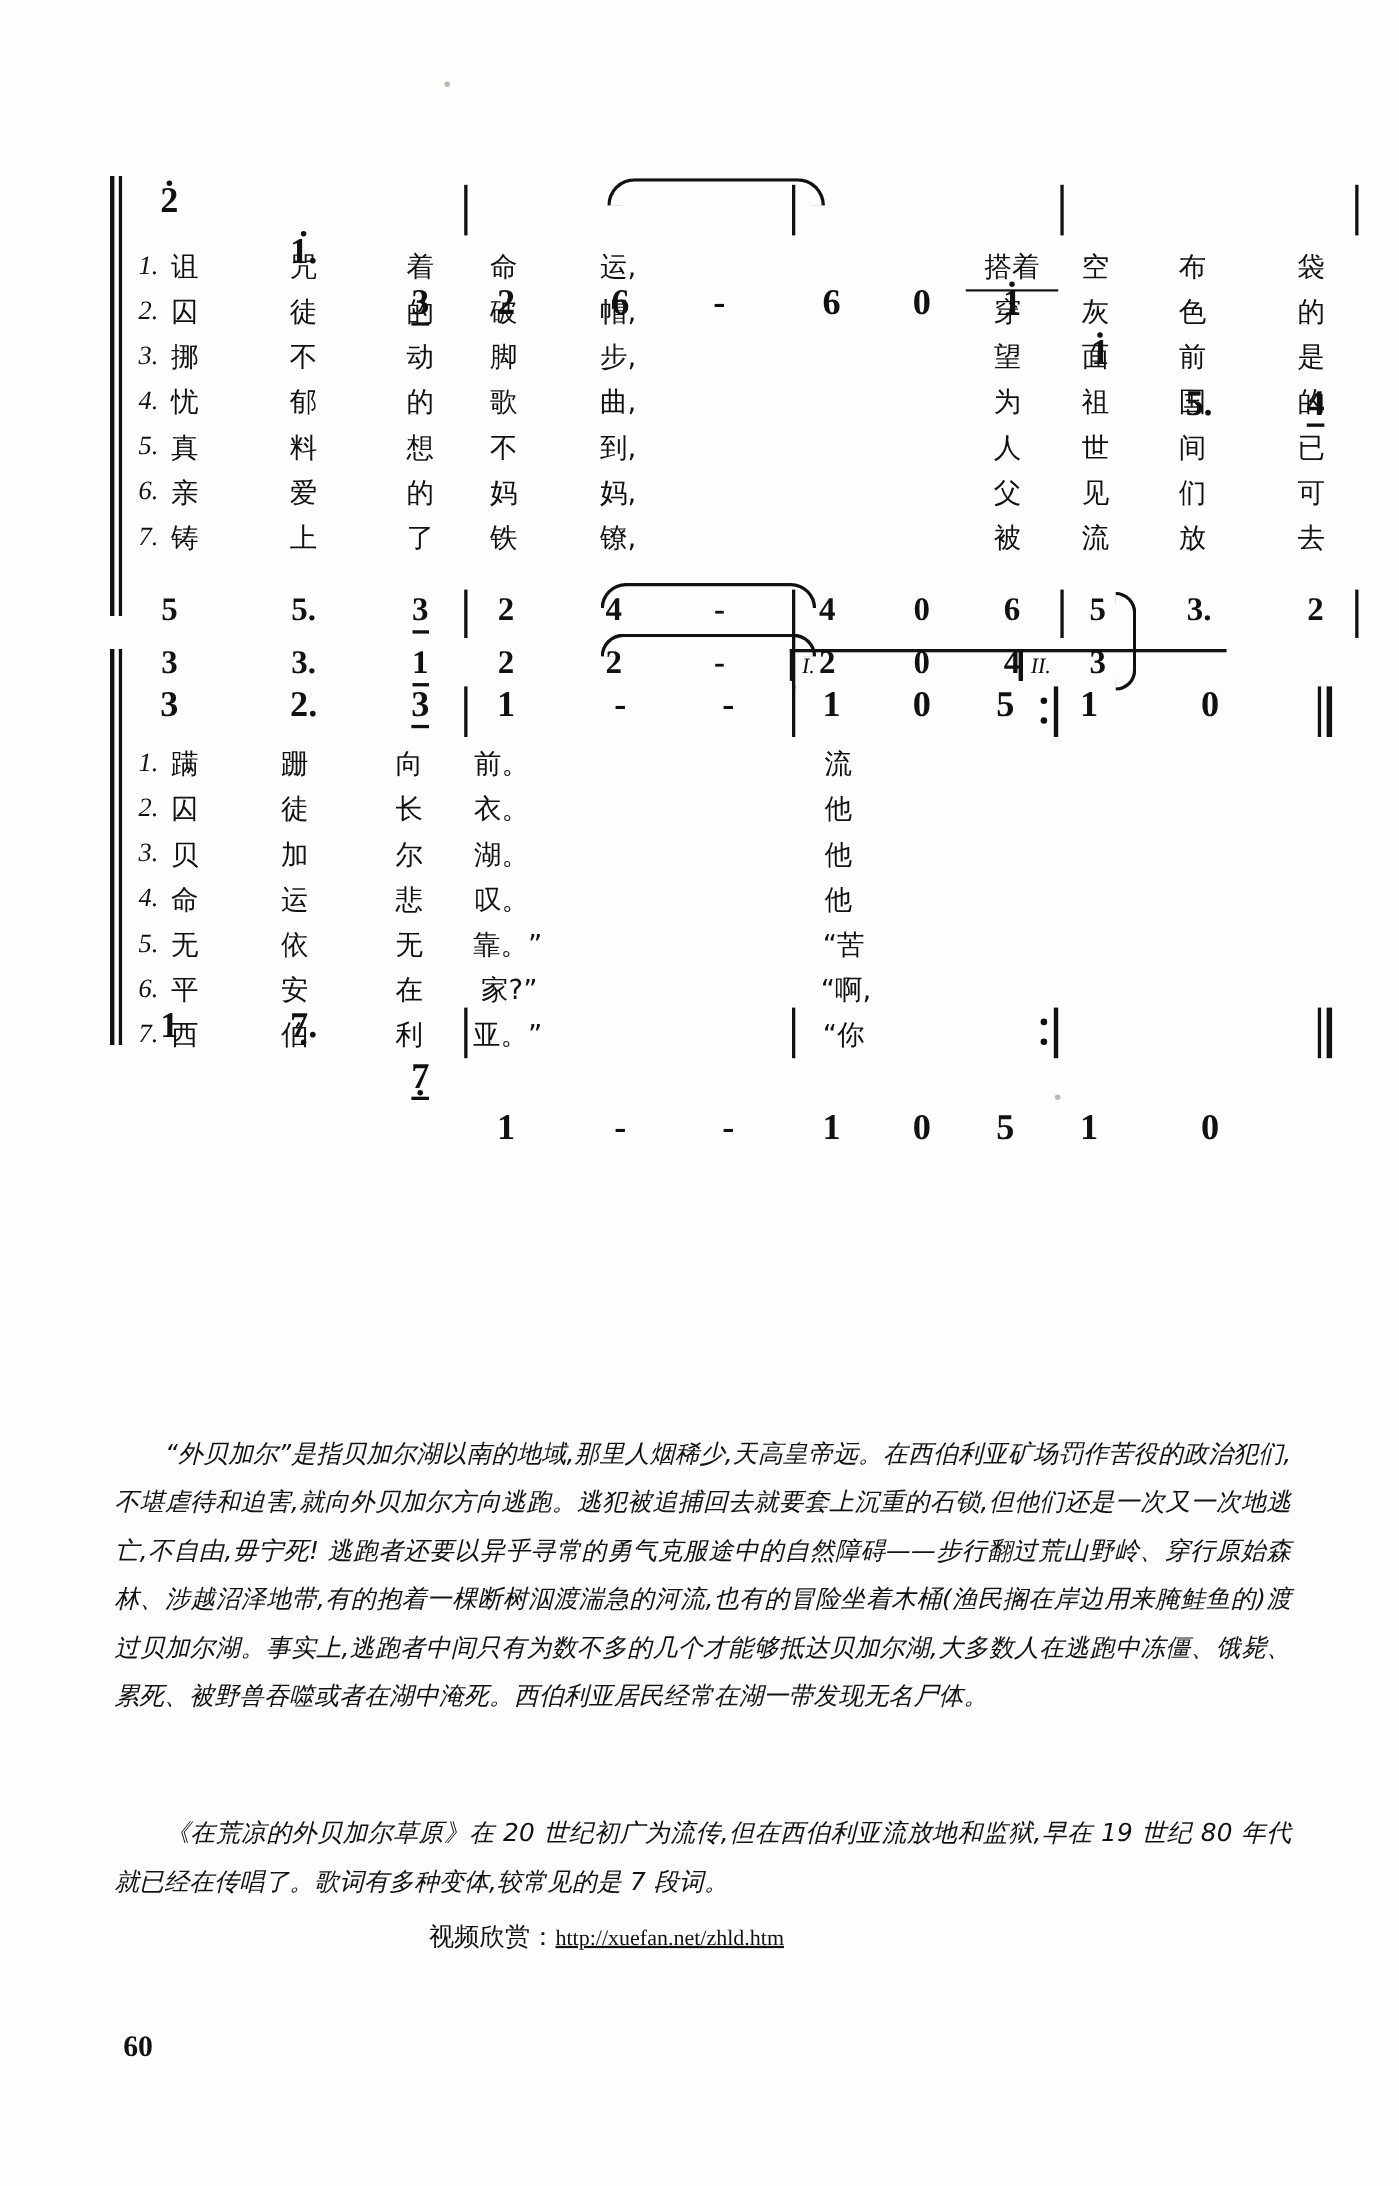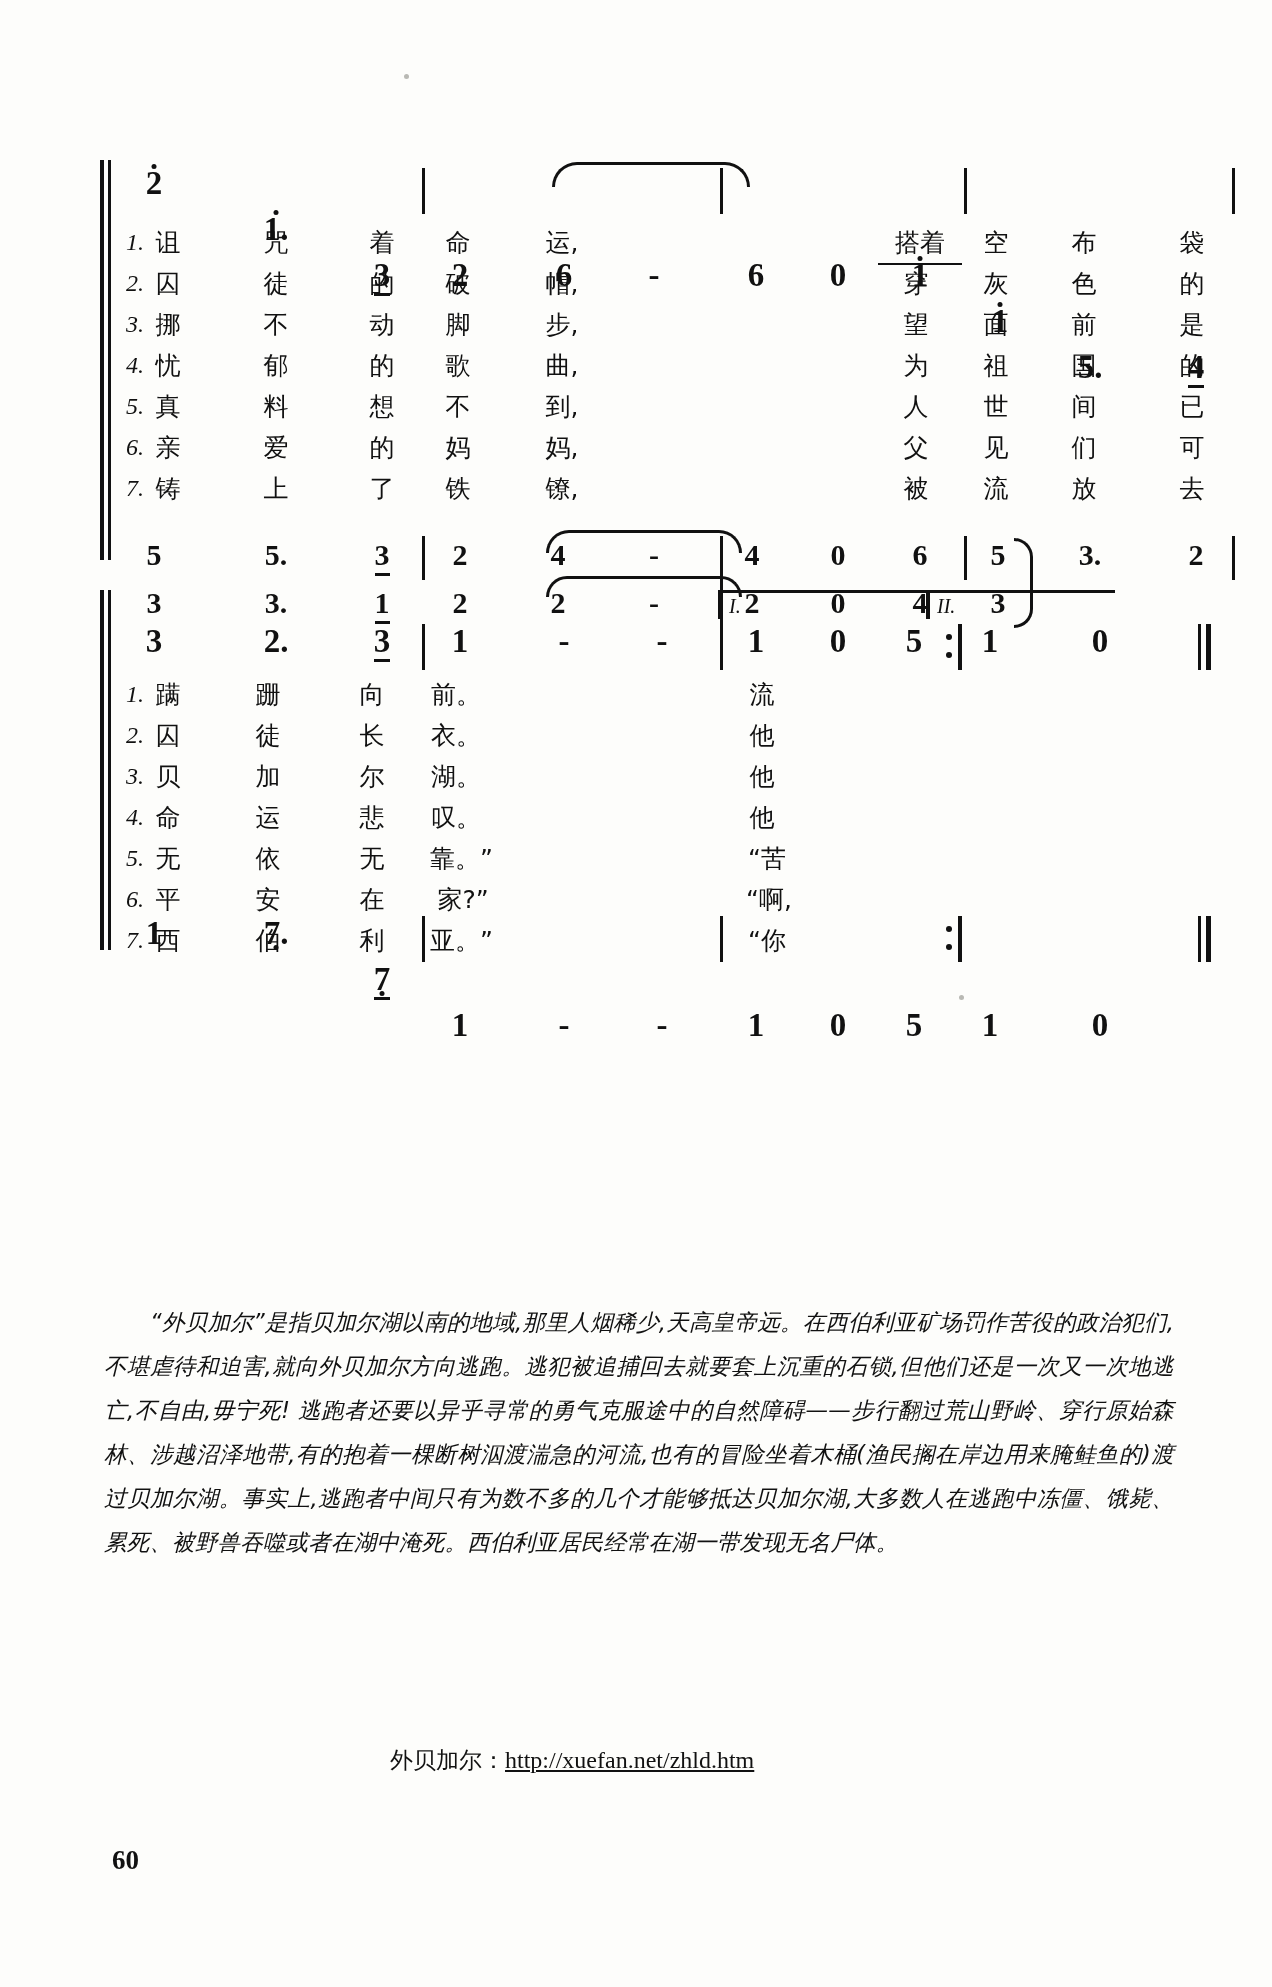--- a/index.html
+++ b/index.html
@@ -110,21 +110,21 @@
   .prose p.ind{text-indent:46px;font-style:italic;}
 
   .videoline{
     position:absolute;
     font-family:"DejaVu Sans",sans-serif;
     font-size:23px;
   }
   .videoline .lnk{
     color:#111;text-decoration:underline;
     font-family:"Liberation Serif",serif;
-    font-size:24px;
+    font-size:20px;
   }
 
   .pageno{
     position:absolute;
     font-family:"Liberation Serif",serif;
     font-size:27px;font-weight:700;
   }
 </style>
 </head>
 <body>
@@ -410,20 +410,23 @@
         <i style="left:0;width:3px;"></i>
           <i style="left:8px;width:5px;"></i>
       </div>
     </div>
   </div>
 
   <div class="prose" style="left:104px;top:1300px;width:1070px;">
     <p class="ind">“外贝加尔”是指贝加尔湖以南的地域,那里人烟稀少,天高皇帝远。在西伯利亚矿场罚作苦役的政治犯们,不堪虐待和迫害,就向外贝加尔方向逃跑。逃犯被追捕回去就要套上沉重的石锁,但他们还是一次又一次地逃亡,不自由,毋宁死! 逃跑者还要以异乎寻常的勇气克服途中的自然障碍——步行翻过荒山野岭、穿行原始森林、涉越沼泽地带,有的抱着一棵断树泅渡湍急的河流,也有的冒险坐着木桶(渔民搁在岸边用来腌鲑鱼的)渡过贝加尔湖。事实上,逃跑者中间只有为数不多的几个才能够抵达贝加尔湖,大多数人在逃跑中冻僵、饿毙、累死、被野兽吞噬或者在湖中淹死。西伯利亚居民经常在湖一带发现无名尸体。</p>
   </div>
 
+  <div class="prose" style="left:104px;top:1645px;width:1070px;">
+    <p class="ind">《在荒凉的外贝加尔草原》在 20 世纪初广为流传,但在西伯利亚流放地和监狱,早在 19 世纪 80 年代就已经在传唱了。歌词有多种变体,较常见的是 7 段词。</p>
+  </div>
 
   <div class="videoline" style="left:390px;top:1745px;">
-    <span>外贝加尔：</span><a class="lnk" href="#">http://xuefan.net/zhld.htm</a>
+    <span>视频欣赏：</span><a class="lnk" href="#">http://xuefan.net/zhld.htm</a>
   </div>
 
   <div class="pageno" style="left:112px;top:1845px;">60</div>
 
 </div>
 
 </body></html>

